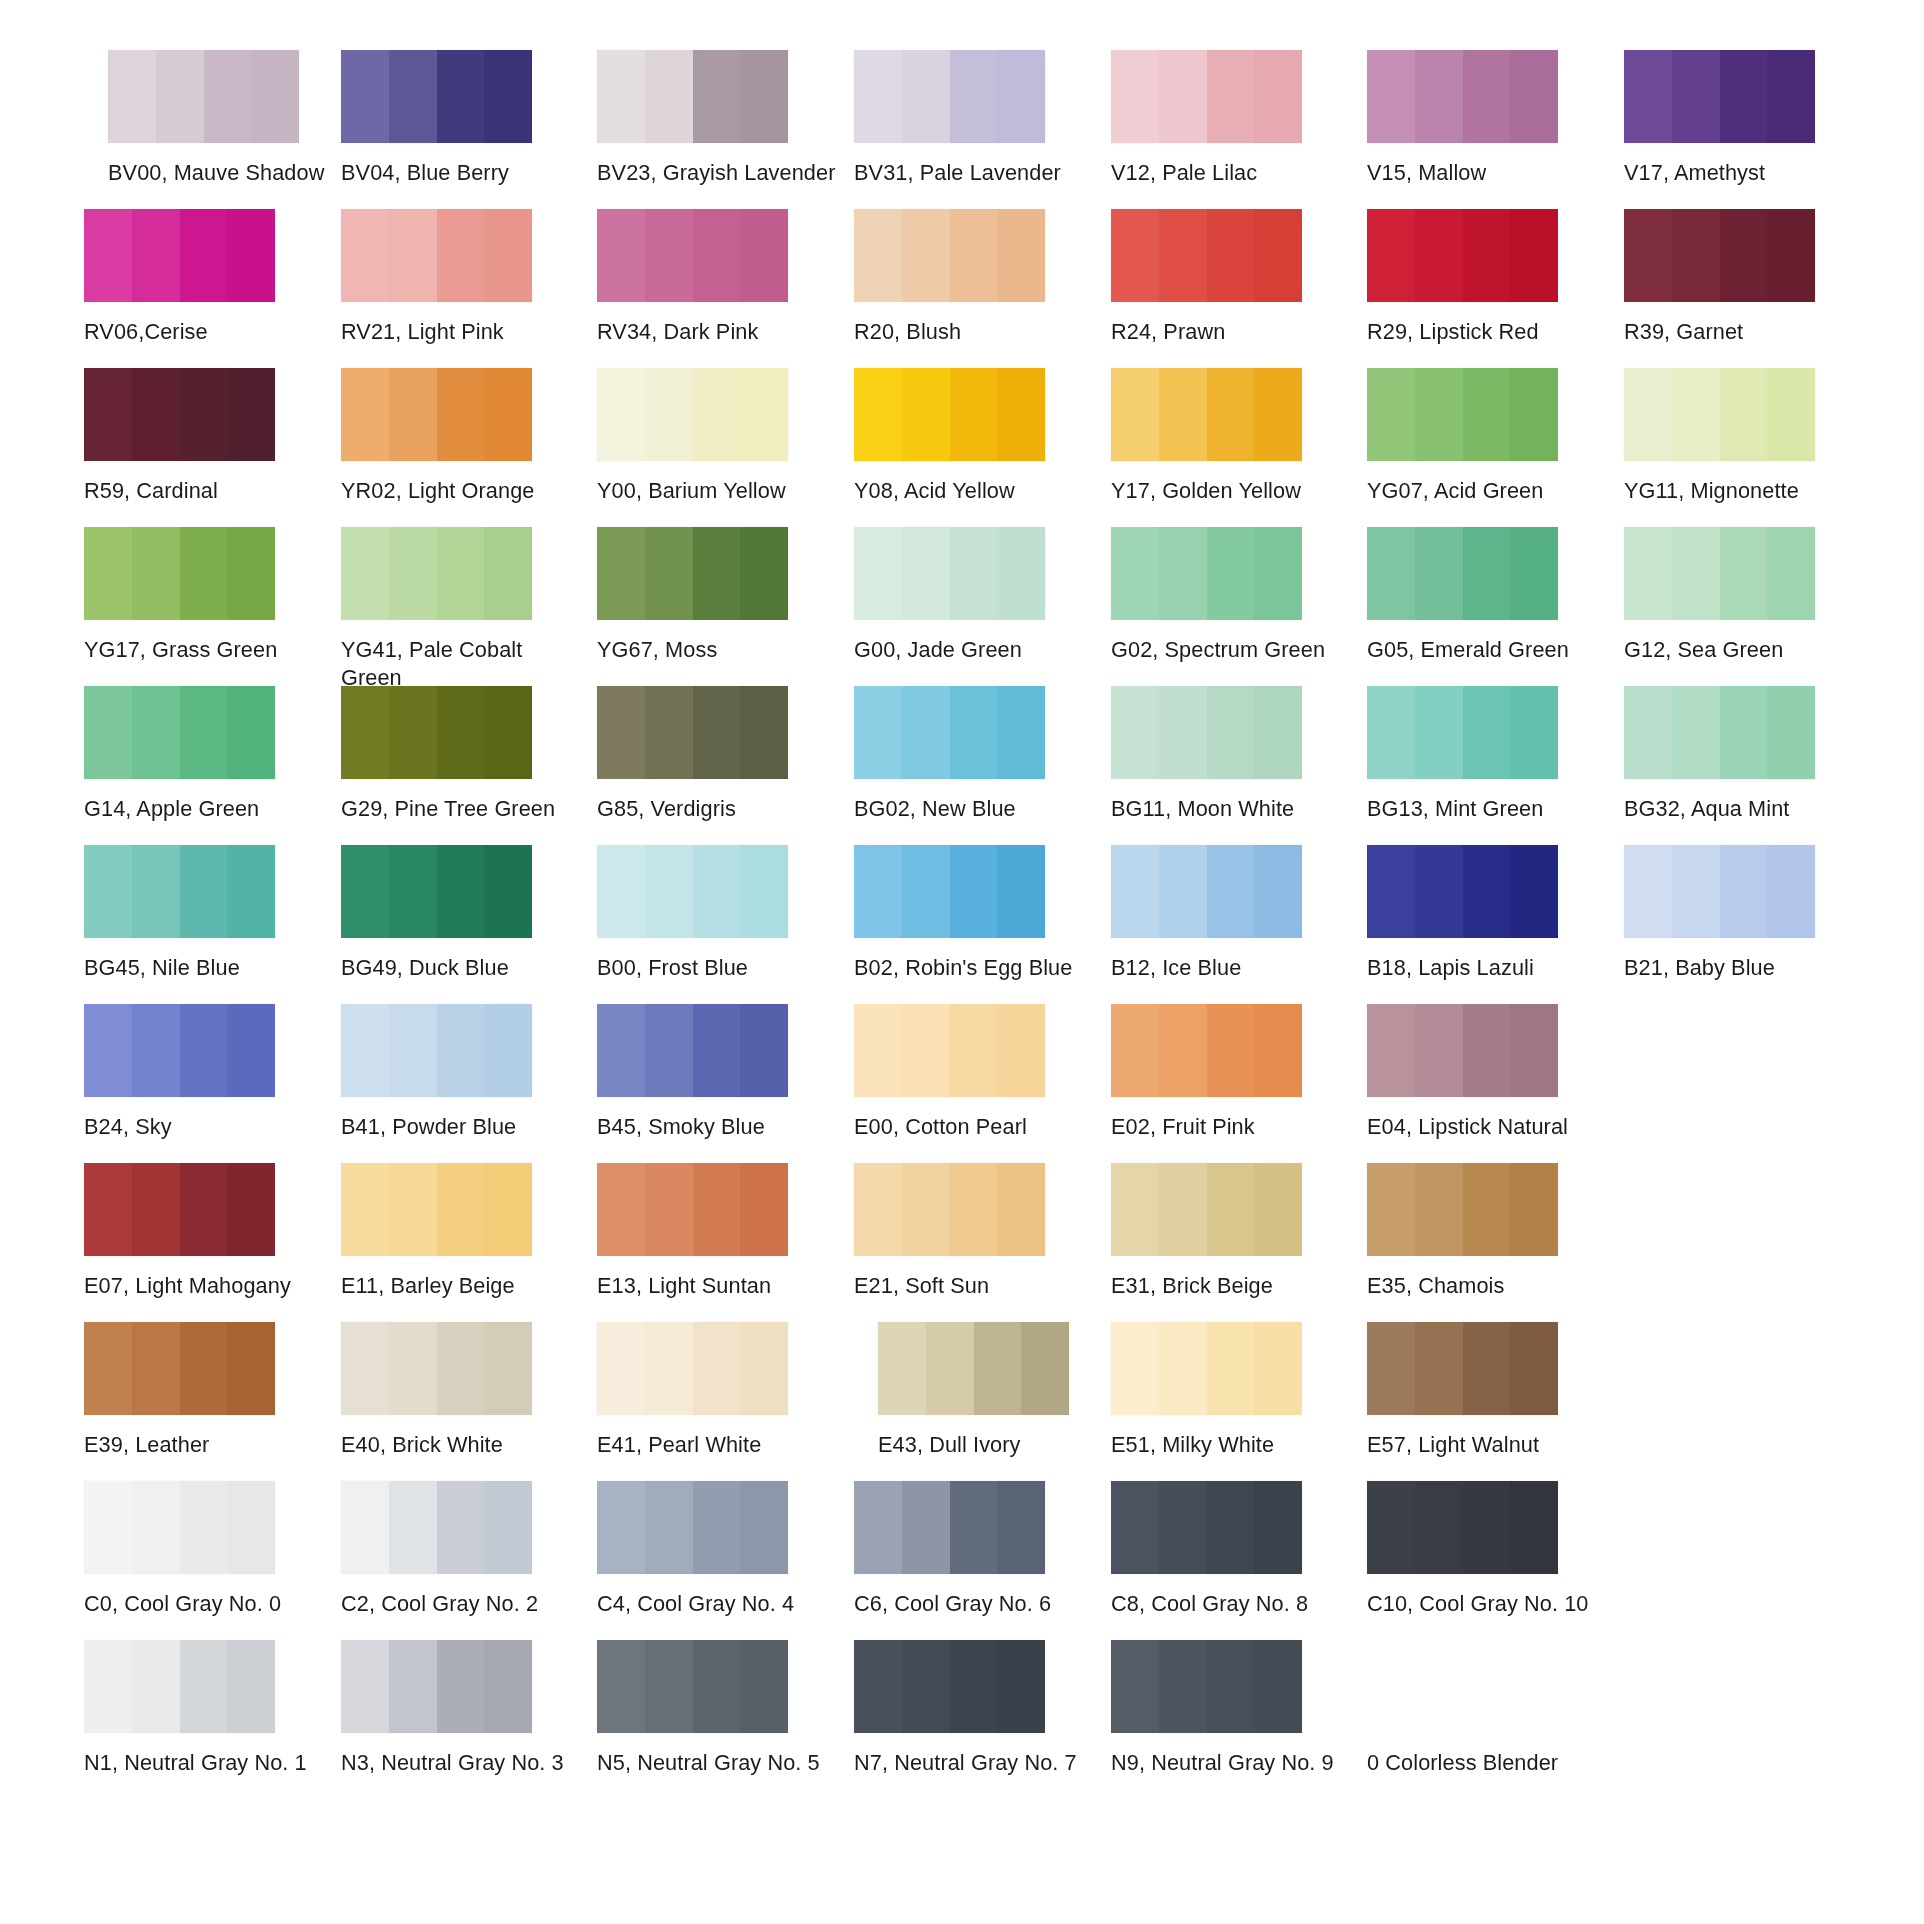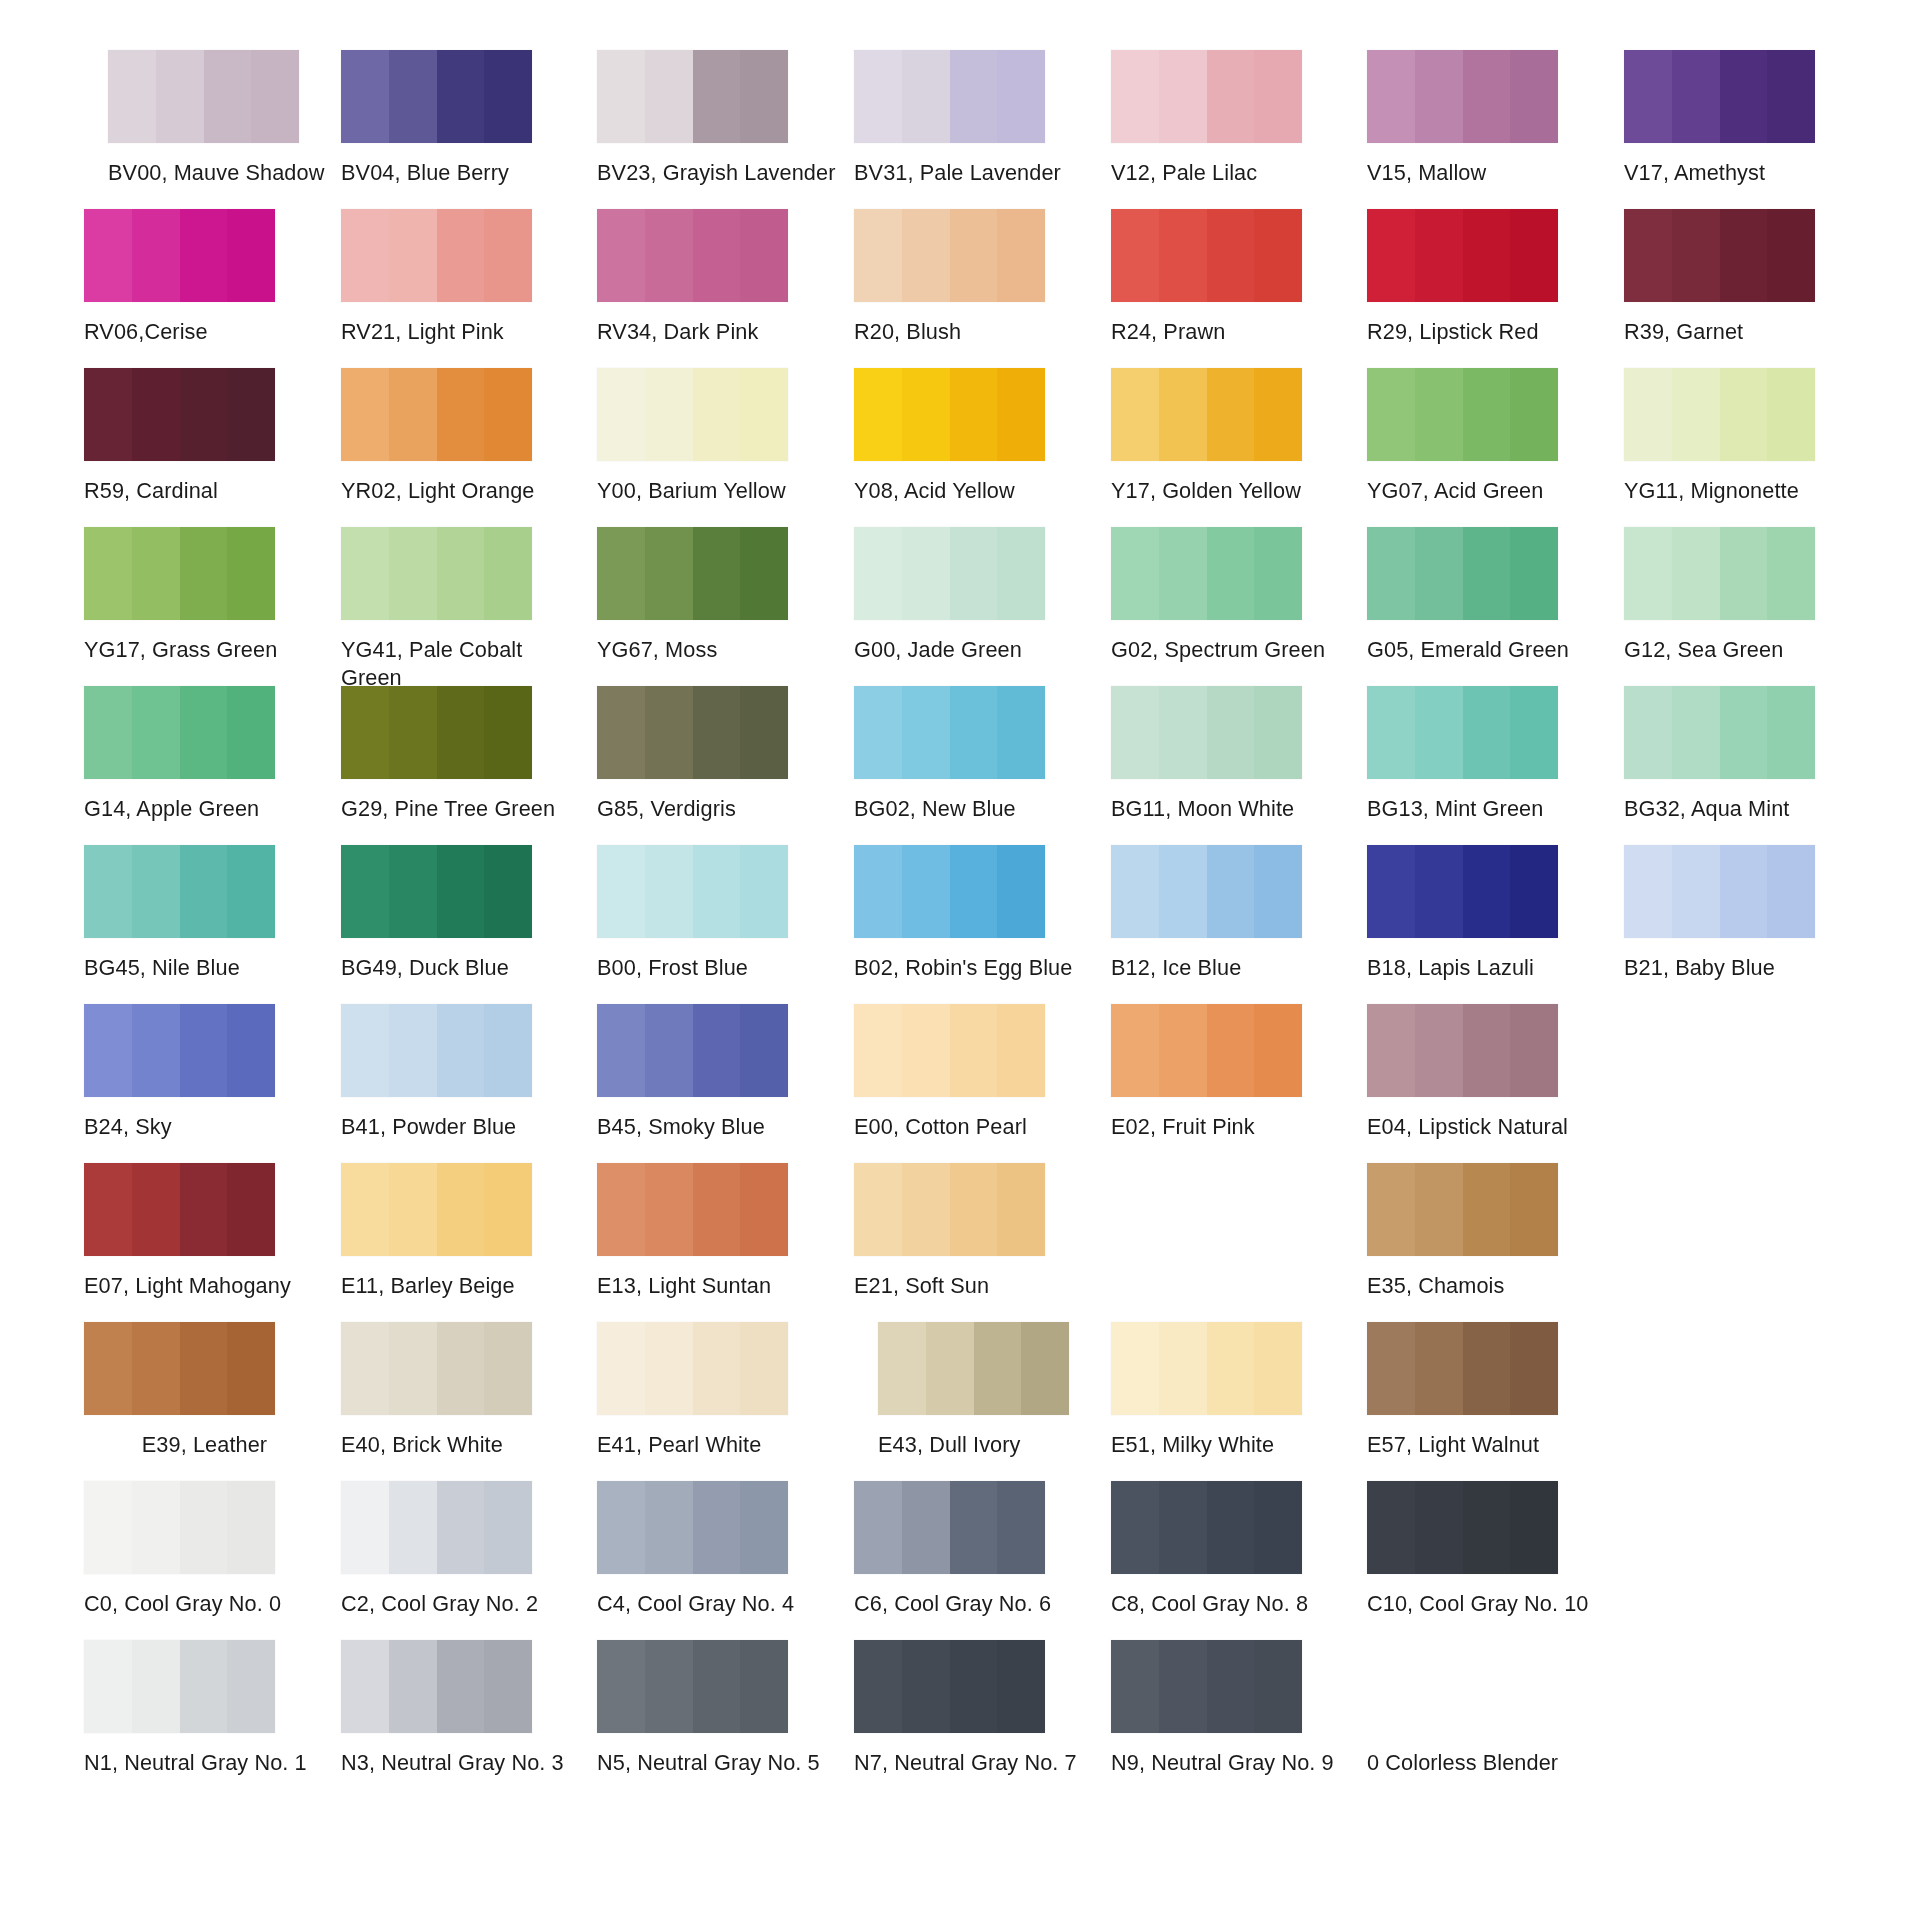--- a/index.html
+++ b/index.html
@@ -539,32 +539,41 @@
         </div>
         <div class="cell" style="left: 770px;">
           <div class="swatch">
             <div class="band" title="#f4d9ab" style="background: rgb(244, 217, 171);"></div>
             <div class="band" title="#f2d3a0" style="background: rgb(242, 211, 160);"></div>
             <div class="band" title="#efc98d" style="background: rgb(239, 201, 141);"></div>
             <div class="band" title="#edc383" style="background: rgb(237, 195, 131);"></div>
           </div>
           <div class="label">E21, Soft Sun</div>
         </div>
+        <div class="cell" style="left: 1027px;">
+          <div class="swatch">
+            <div class="band" title="#e4d6a9" style="background: rgb(228, 214, 169);"></div>
+            <div class="band" title="#e0d09f" style="background: rgb(224, 208, 159);"></div>
+            <div class="band" title="#d8c68c" style="background: rgb(216, 198, 140);"></div>
+            <div class="band" title="#d4c083" style="background: rgb(212, 192, 131);"></div>
+          </div>
+          <div class="label">E31, Brick Beige</div>
+        </div>
         <div class="cell" style="left: 1283px;">
           <div class="swatch">
             <div class="band" title="#c79e6b" style="background: rgb(199, 158, 107);"></div>
             <div class="band" title="#c29662" style="background: rgb(194, 150, 98);"></div>
             <div class="band" title="#b88851" style="background: rgb(184, 136, 81);"></div>
             <div class="band" title="#b28149" style="background: rgb(178, 129, 73);"></div>
           </div>
           <div class="label">E35, Chamois</div>
         </div>
       </div>
       <div class="row">
-        <div class="cell" style="left: 0px; text-align: center;">
+        <div class="cell" style="left: 0px;">
           <div class="swatch">
             <div class="band" title="#c1814f" style="background: rgb(193, 129, 79);"></div>
             <div class="band" title="#ba7846" style="background: rgb(186, 120, 70);"></div>
             <div class="band" title="#ad6b3b" style="background: rgb(173, 107, 59);"></div>
             <div class="band" title="#a66435" style="background: rgb(166, 100, 53);"></div>
           </div>
           <div class="label">E39, Leather</div>
         </div>
         <div class="cell" style="left: 257px;">
           <div class="swatch">

